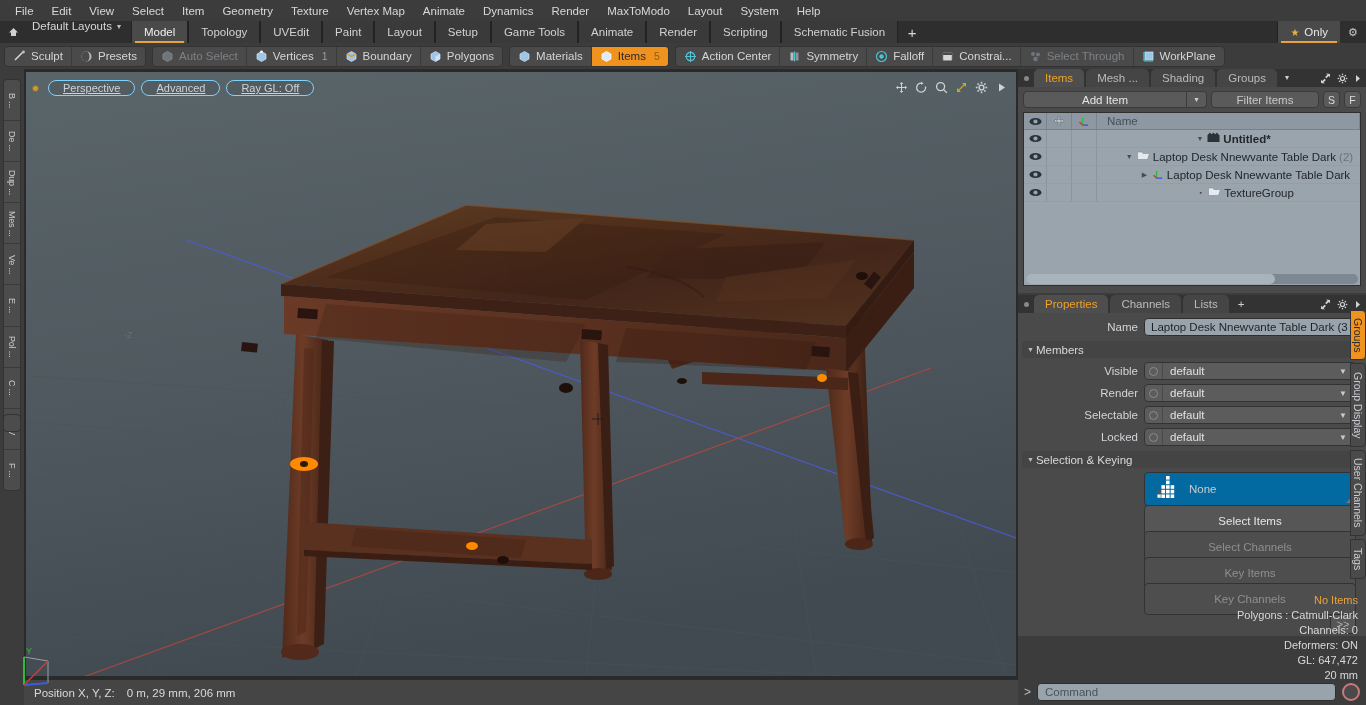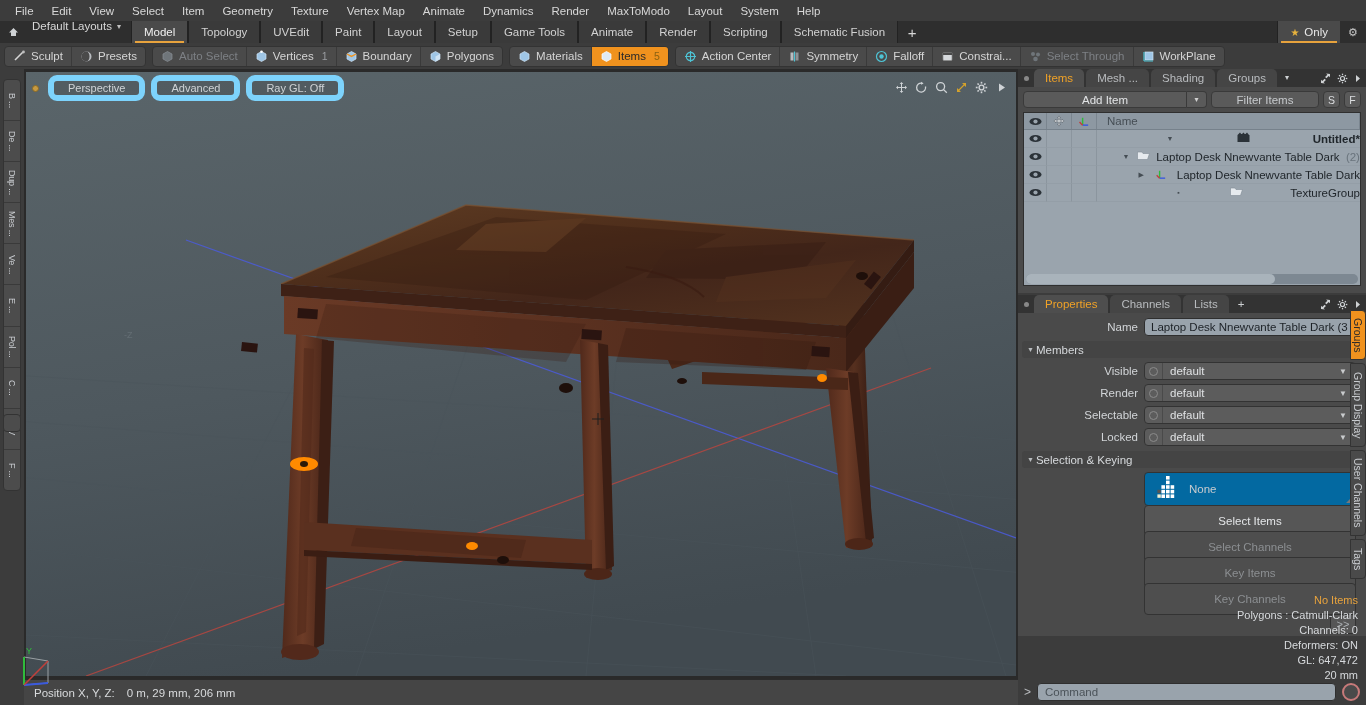--- a/index.html
+++ b/index.html
@@ -120,23 +120,24 @@
   .vp-header {
     position: absolute; left: 24px; top: 78px; width: 994px; height: 20px;
     display: flex; align-items: center; padding-left: 8px; gap: 6px;
     z-index: 5;
   }
   .vp-dot {
     width: 7px; height: 7px; border-radius: 50%; background: #c79a42;
     border: 1px solid #8a6a25; margin-right: 3px;
   }
   .vp-pill {
-    border: 6px solid #7dd3fc; border-radius: 9px; padding: 1px 14px;
+    border: 1px solid #7dd3fc; border-radius: 9px; padding: 1px 14px;
     font-size: 11px; color: #cfd3d6; background: rgba(70,78,82,0.35);
     white-space: nowrap;
+    text-decoration: underline;
   }
   .vp-icons {
     position: absolute; right: 10px; top: 0; height: 20px;
     display: flex; align-items: center; gap: 7px;
   }
   .vp-icons span { color: #cfd3d6; font-size: 12px; line-height: 1; }
 
   .canvas {
     position: absolute; left: 26px; top: 72px; width: 990px; height: 604px;
     overflow: hidden; background: #545f64;
@@ -242,21 +243,21 @@
   .tree-rows { position: absolute; left:0; top:17px; right:0; bottom: 12px; }
   .trow { display: flex; height: 18px; align-items: stretch; }
   .tcell {
     display: flex; align-items: center; justify-content: center;
     border-right: 1px solid #8b959e; border-bottom: 1px solid #949ea7;
   }
   .tcell.eye { width: 23px; }
   .tcell.c2 { width: 25px; }
   .tcell.c3 { width: 25px; }
   .tcell.nm {
-    flex: 1; justify-content: space-between; padding-left: 2px; gap: 3px;
+    flex: 1; justify-content: center; padding-left: 2px; gap: 3px;
     border-right: none; font-size: 11.5px; color: #20262b;
   }
   .tcell.nm.bold { font-weight: bold; }
   .tcell.nm.dim { color: #6d7780; }
   .tcell.nm .cnt { color: #69737c; }
   .indent { display: inline-block; }
   .disc {
     width: 9px; display:inline-block; text-align:center; font-size: 7px; color:#454d54;
   }
   .tree-scroll {

